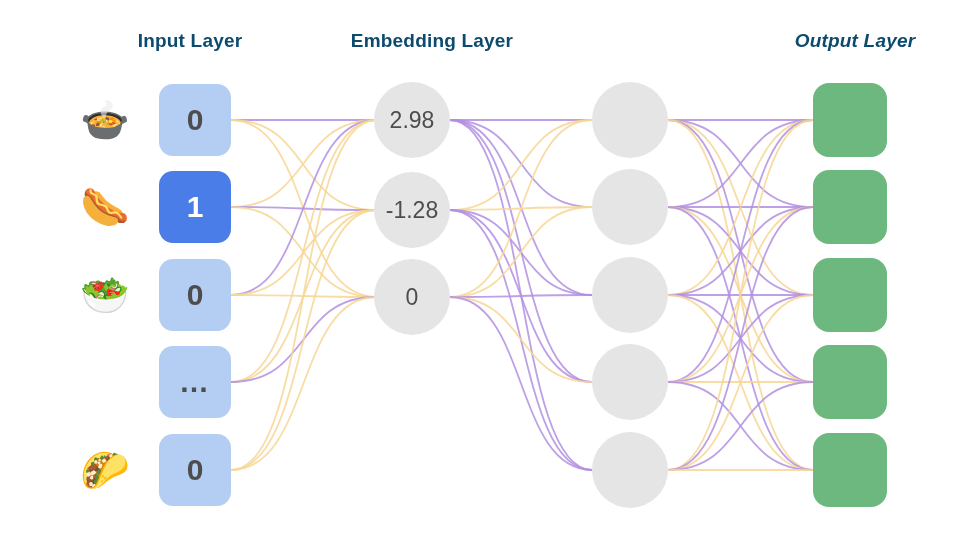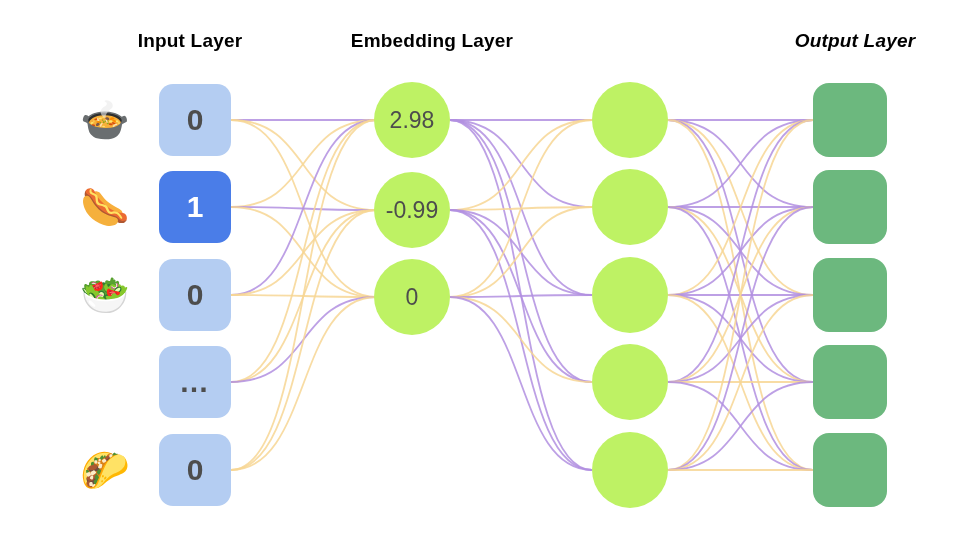--- a/index.html
+++ b/index.html
@@ -14,21 +14,21 @@
     position: relative;
     width: 960px;
     height: 540px;
     background: #ffffff;
     overflow: hidden;
   }
   .layer-title {
     position: absolute;
     font-size: 19px;
     font-weight: bold;
-    color: #000000;
+    color: #0c4a6e;
     letter-spacing: 0.2px;
     white-space: nowrap;
     transform: translateX(-50%);
     top: 30px;
   }
   #edges {
     position: absolute;
     left: 0;
     top: 0;
     width: 960px;
@@ -65,21 +65,21 @@
   .input-box.ellipsis {
     font-size: 30px;
     letter-spacing: 2px;
     color: #4d4d4d;
   }
   .node-circle {
     position: absolute;
     width: 76px;
     height: 76px;
     border-radius: 50%;
-    background: #bef264;
+    background: #e5e5e5;
     transform: translate(-50%, -50%);
     display: flex;
     align-items: center;
     justify-content: center;
     font-size: 23px;
     color: #4d4d4d;
   }
   .output-box {
     position: absolute;
     width: 74px;
@@ -169,21 +169,21 @@
       <div class="emoji-cell" style="left: 105px; top: 207px;">🌭</div>
       <div class="input-box active" style="left: 195px; top: 207px;">1</div>
       <div class="emoji-cell" style="left: 105px; top: 295px;">🥗</div>
       <div class="input-box" style="left: 195px; top: 295px;">0</div>
       <div class="input-box ellipsis" style="left: 195px; top: 382px;">…</div>
       <div class="emoji-cell" style="left: 105px; top: 470px;">🌮</div>
       <div class="input-box" style="left: 195px; top: 470px;">0</div>
     </div>
   <div id="embedding-container">
       <div class="node-circle" style="left: 412px; top: 120px;">2.98</div>
-      <div class="node-circle" style="left: 412px; top: 210px;">-0.99</div>
+      <div class="node-circle" style="left: 412px; top: 210px;">-1.28</div>
       <div class="node-circle" style="left: 412px; top: 297px;">0</div>
     </div>
   <div id="hidden-container">
       <div class="node-circle" style="left: 630px; top: 120px;"></div>
       <div class="node-circle" style="left: 630px; top: 207px;"></div>
       <div class="node-circle" style="left: 630px; top: 295px;"></div>
       <div class="node-circle" style="left: 630px; top: 382px;"></div>
       <div class="node-circle" style="left: 630px; top: 470px;"></div>
     </div>
   <div id="output-container">

